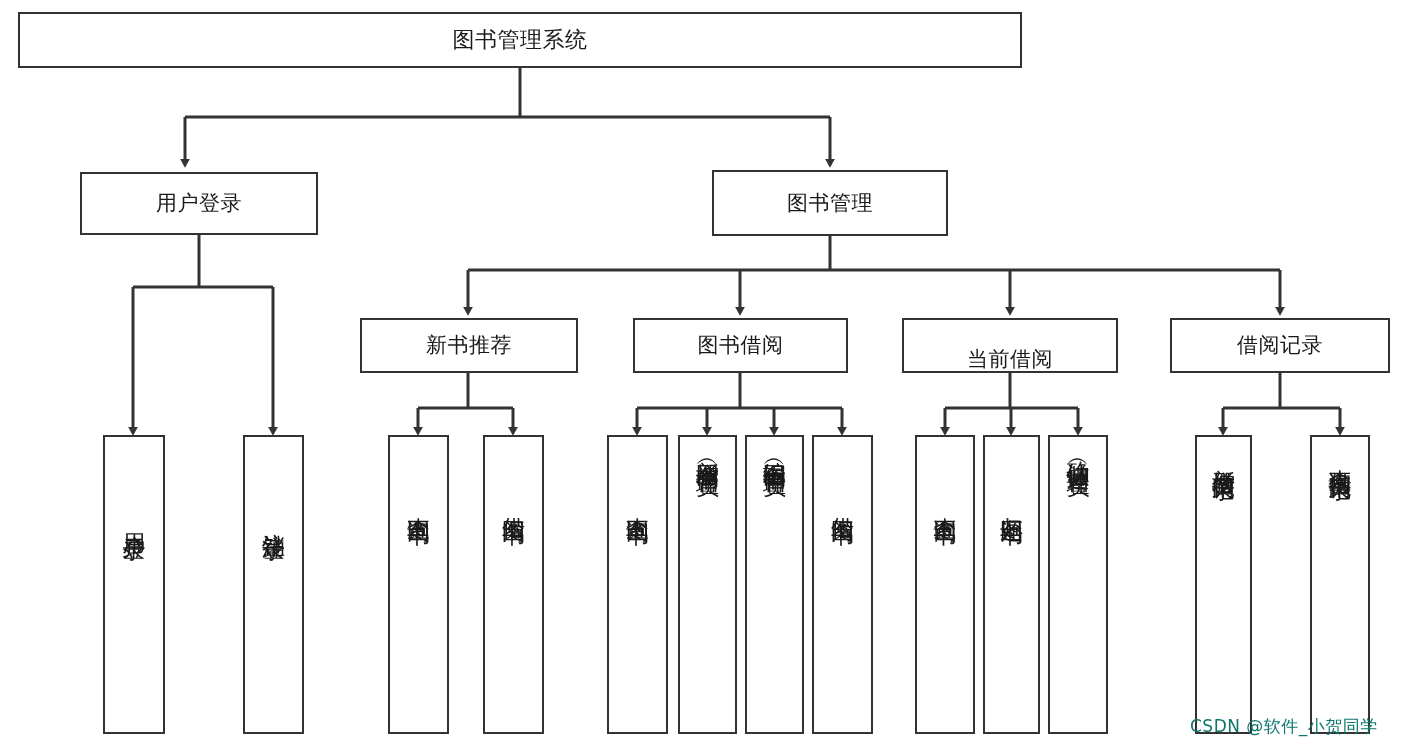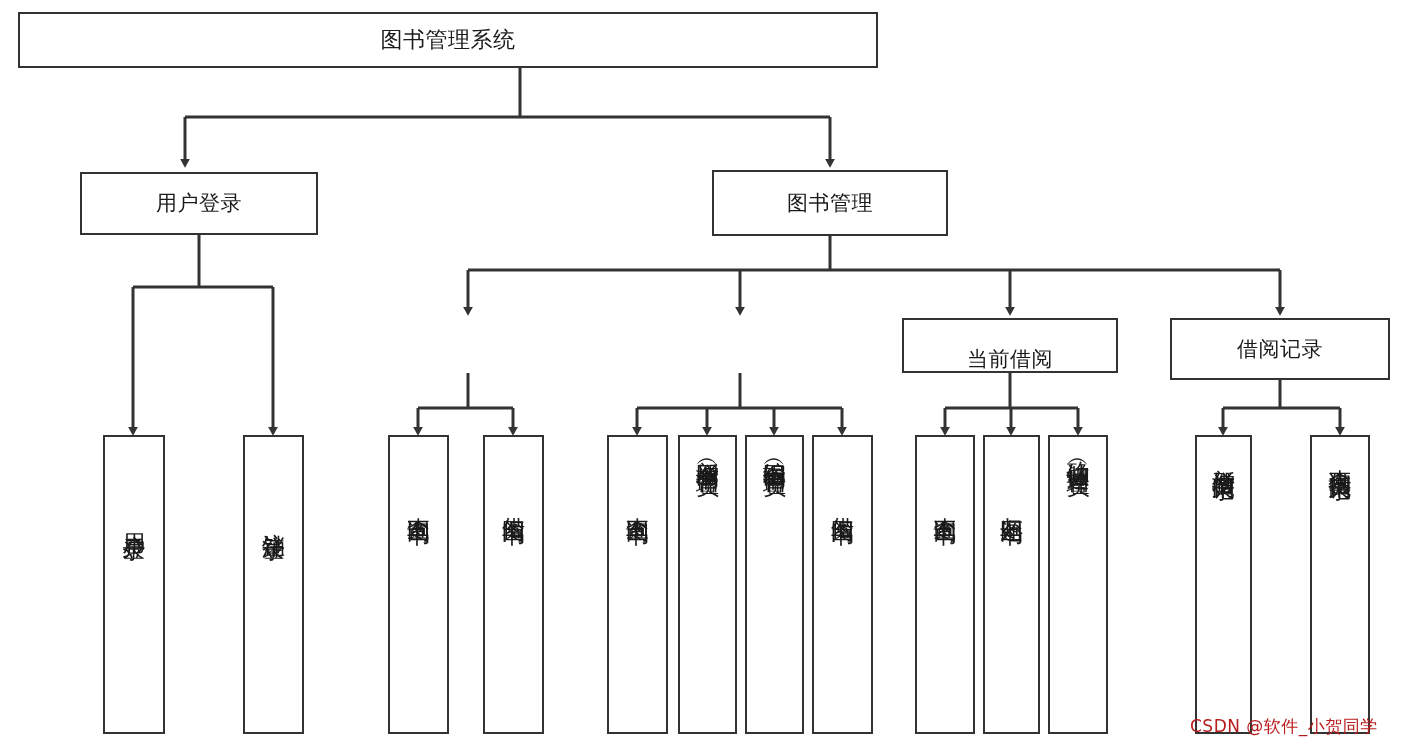--- a/index.html
+++ b/index.html
@@ -60,21 +60,21 @@
     letter-spacing: 2px;
     white-space: nowrap;
   }
   .node.v.mid .lbl  { margin-top: 78px; }
   .node.v.mid2 .lbl { margin-top: 62px; }
   .node.v.top .lbl  { margin-top: 6px; }
   .node.v.top2 .lbl { margin-top: 14px; }
   .watermark {
     position: absolute;
     font-size: 17px;
-    color: #b91c1c;
+    color: #0f766e;
     white-space: nowrap;
     letter-spacing: 0.5px;
   }
 </style>
 </head>
 <body>
 
 <div id="canvas">
 
   <svg class="wires" viewBox="0 0 1405 747" xmlns="http://www.w3.org/2000/svg">
@@ -120,39 +120,45 @@
       <path d="M1011,408 L1011,428" marker-end="url(#arw)"></path>
       <path d="M1078,408 L1078,428" marker-end="url(#arw)"></path>
 
       <path d="M1280,373 L1280,408"></path>
       <path d="M1223,408 L1340,408"></path>
       <path d="M1223,408 L1223,428" marker-end="url(#arw)"></path>
       <path d="M1340,408 L1340,428" marker-end="url(#arw)"></path>
     </g>
   </svg>
 
-  <div class="node h root" style="left:18px; top:12px; width:860px; height:56px;">
+  <div class="node h root" style="left:18px; top:12px; width:1004px; height:56px;">
     <span class="lbl">图书管理系统</span>
   </div>
 
   <div class="node h" style="left:80px; top:172px; width:238px; height:63px;">
     <span class="lbl">用户登录</span>
   </div>
 
   <div class="node h" style="left:712px; top:170px; width:236px; height:66px;">
     <span class="lbl">图书管理</span>
   </div>
 
-
+  <div class="node h" style="left:360px; top:318px; width:218px; height:55px;">
+    <span class="lbl">新书推荐</span>
+  </div>
+
+  <div class="node h" style="left:633px; top:318px; width:215px; height:55px;">
+    <span class="lbl">图书借阅</span>
+  </div>
 
   <div class="node h" style="left:902px; top:318px; width:216px; height:55px;align-items:flex-end;">
     <span class="lbl">当前借阅</span>
   </div>
 
-  <div class="node h" style="left:1170px; top:318px; width:220px; height:62px;">
+  <div class="node h" style="left:1170px; top:318px; width:220px; height:55px;">
     <span class="lbl">借阅记录</span>
   </div>
 
   <div class="node v mid" style="left:103px; top:435px; width:62px; height:299px;">
     <span class="lbl">用户登录</span>
   </div>
 
   <div class="node v mid" style="left:243px; top:435px; width:61px; height:299px;">
     <span class="lbl">注销登录</span>
   </div>

